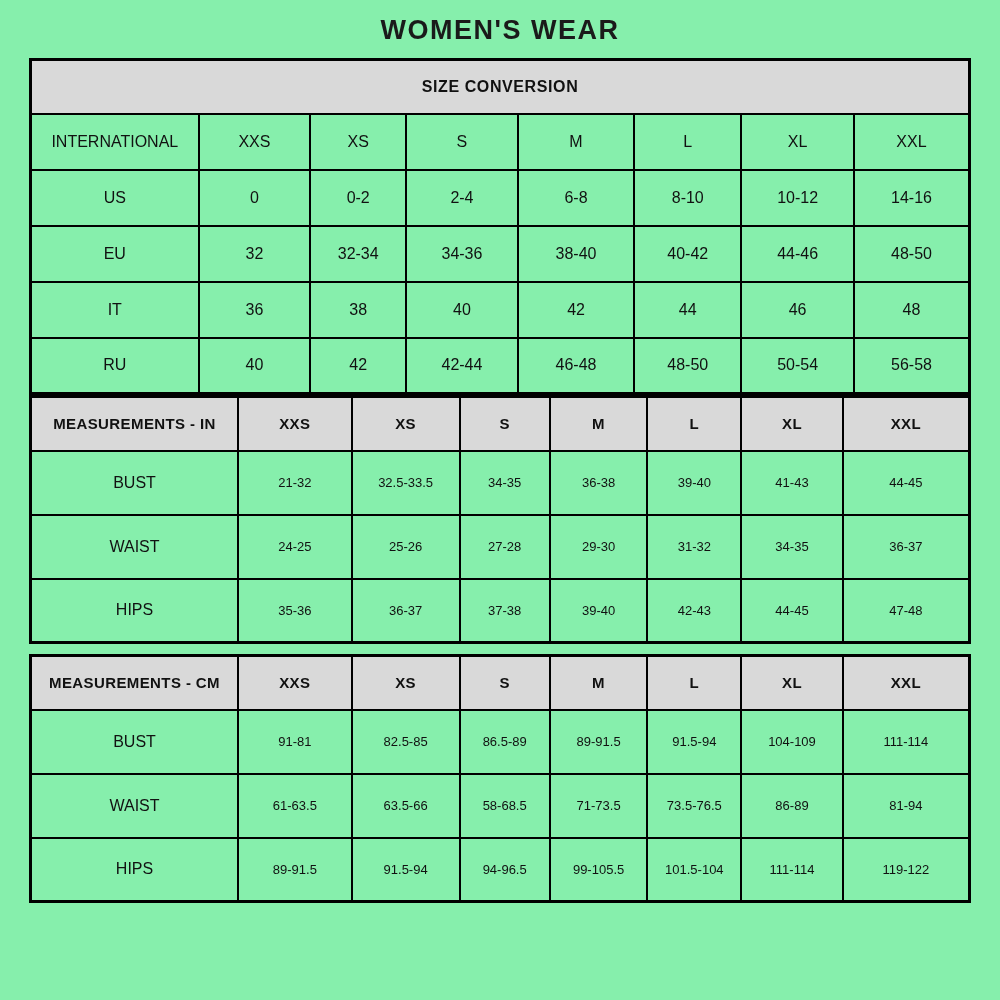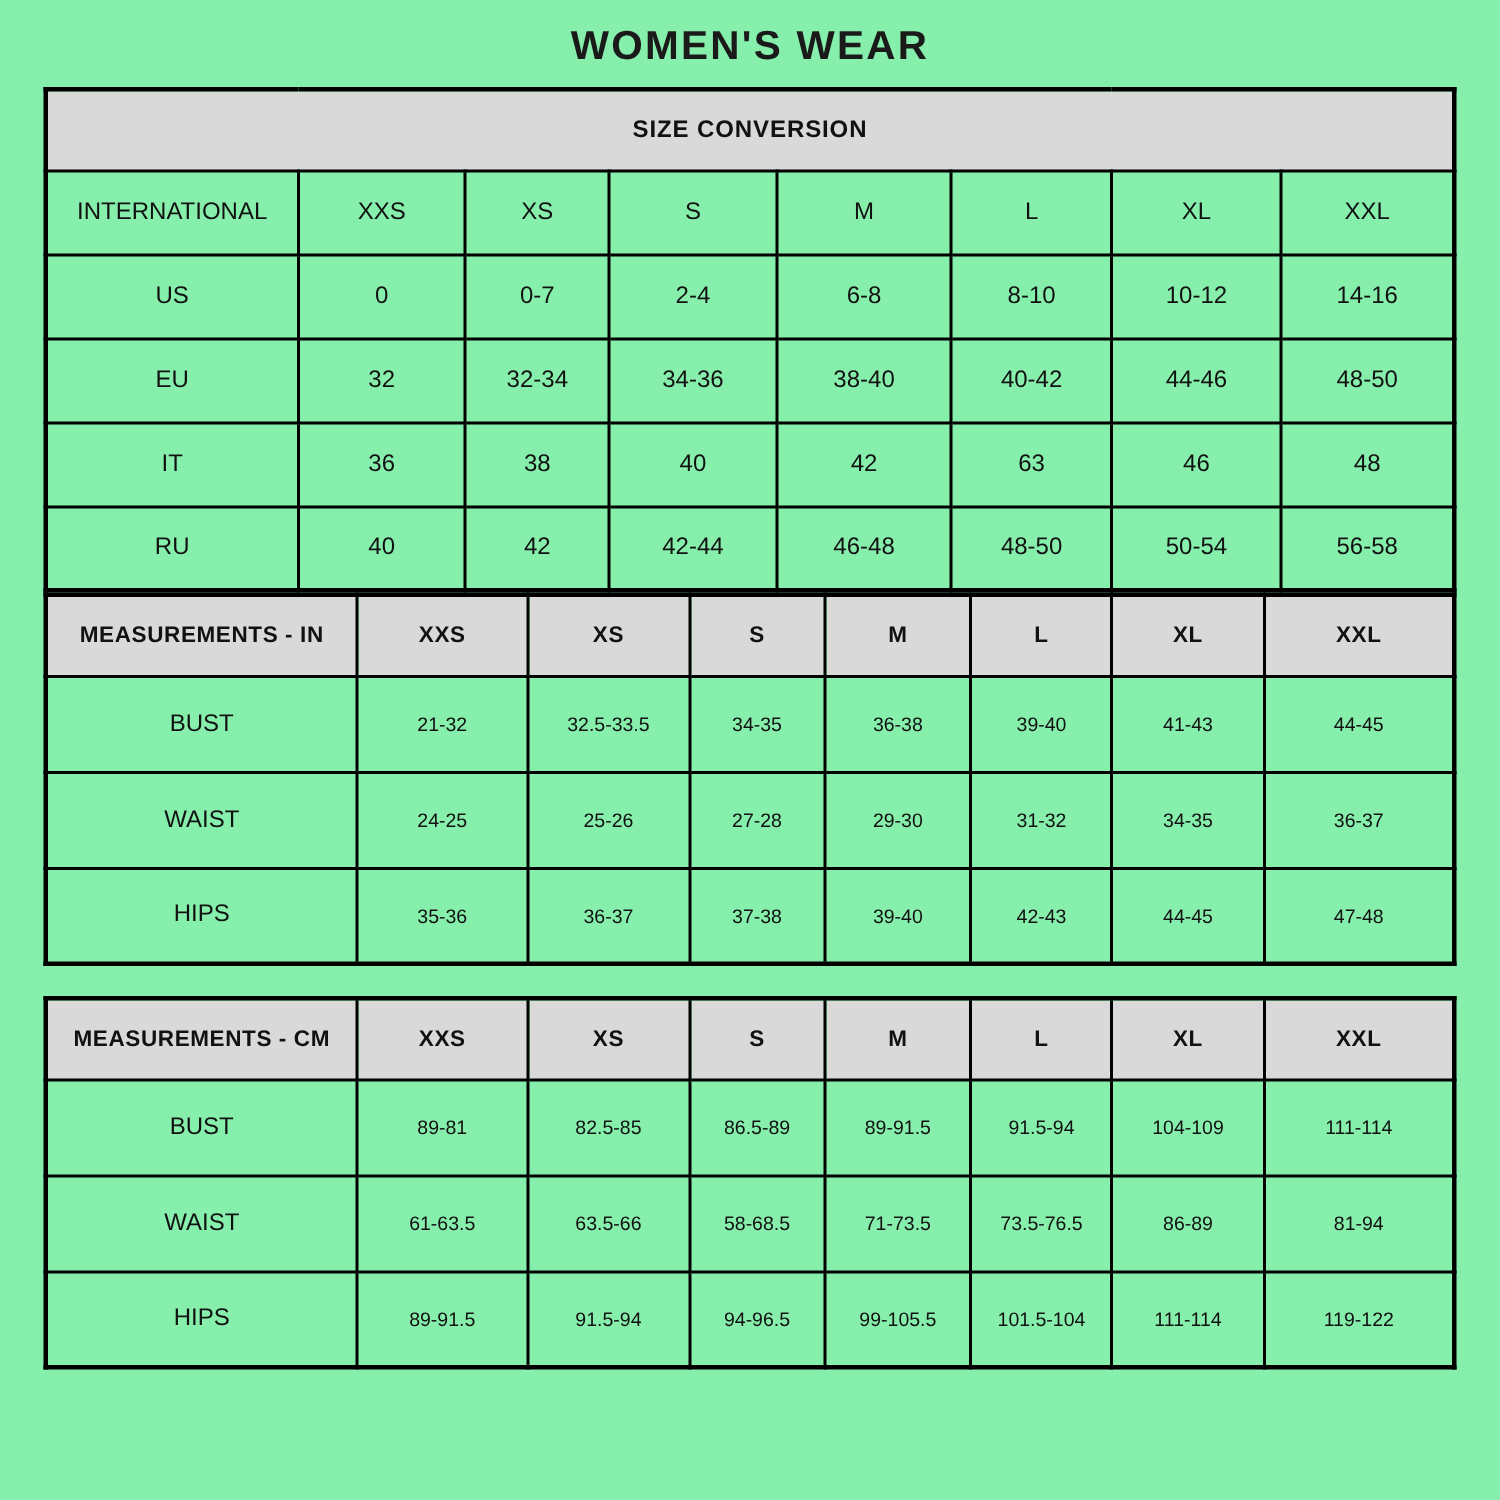--- a/index.html
+++ b/index.html
@@ -29,21 +29,21 @@
   }
   .tbl td {
     border: 2px solid #000000;
     text-align: center;
     vertical-align: middle;
     overflow: hidden;
     white-space: nowrap;
   }
   .tbl-size  { margin-top: 12px; }
   .tbl-in    { }
-  .tbl-cm    { margin-top: 20px; }
+  .tbl-cm    { margin-top: 10px; }
 
   .tbl-size tr       { height: 56px; }
   .tbl-size .caption-row { height: 54px; }
   .tbl-size td       { font-size: 16px; font-weight: normal; }
   .caption-cell {
     background: #d9d9d9;
     font-size: 16px !important;
     font-weight: bold !important;
     letter-spacing: 0.6px;
   }
@@ -86,21 +86,21 @@
           <td>XS</td>
           <td>S</td>
           <td>M</td>
           <td>L</td>
           <td>XL</td>
           <td>XXL</td>
         </tr>
         <tr>
           <td>US</td>
           <td>0</td>
-          <td>0-7</td>
+          <td>0-2</td>
           <td>2-4</td>
           <td>6-8</td>
           <td>8-10</td>
           <td>10-12</td>
           <td>14-16</td>
         </tr>
         <tr>
           <td>EU</td>
           <td>32</td>
           <td>32-34</td>
@@ -109,21 +109,21 @@
           <td>40-42</td>
           <td>44-46</td>
           <td>48-50</td>
         </tr>
         <tr>
           <td>IT</td>
           <td>36</td>
           <td>38</td>
           <td>40</td>
           <td>42</td>
-          <td>63</td>
+          <td>44</td>
           <td>46</td>
           <td>48</td>
         </tr>
         <tr>
           <td>RU</td>
           <td>40</td>
           <td>42</td>
           <td>42-44</td>
           <td>46-48</td>
           <td>48-50</td>
@@ -205,21 +205,21 @@
           <td class="hdr-cell">XXS</td>
           <td class="hdr-cell">XS</td>
           <td class="hdr-cell">S</td>
           <td class="hdr-cell">M</td>
           <td class="hdr-cell">L</td>
           <td class="hdr-cell">XL</td>
           <td class="hdr-cell">XXL</td>
         </tr>
         <tr>
           <td class="label-cell">BUST</td>
-          <td class="value-cell">89-81</td>
+          <td class="value-cell">91-81</td>
           <td class="value-cell">82.5-85</td>
           <td class="value-cell">86.5-89</td>
           <td class="value-cell">89-91.5</td>
           <td class="value-cell">91.5-94</td>
           <td class="value-cell">104-109</td>
           <td class="value-cell">111-114</td>
         </tr>
         <tr>
           <td class="label-cell">WAIST</td>
           <td class="value-cell">61-63.5</td>

